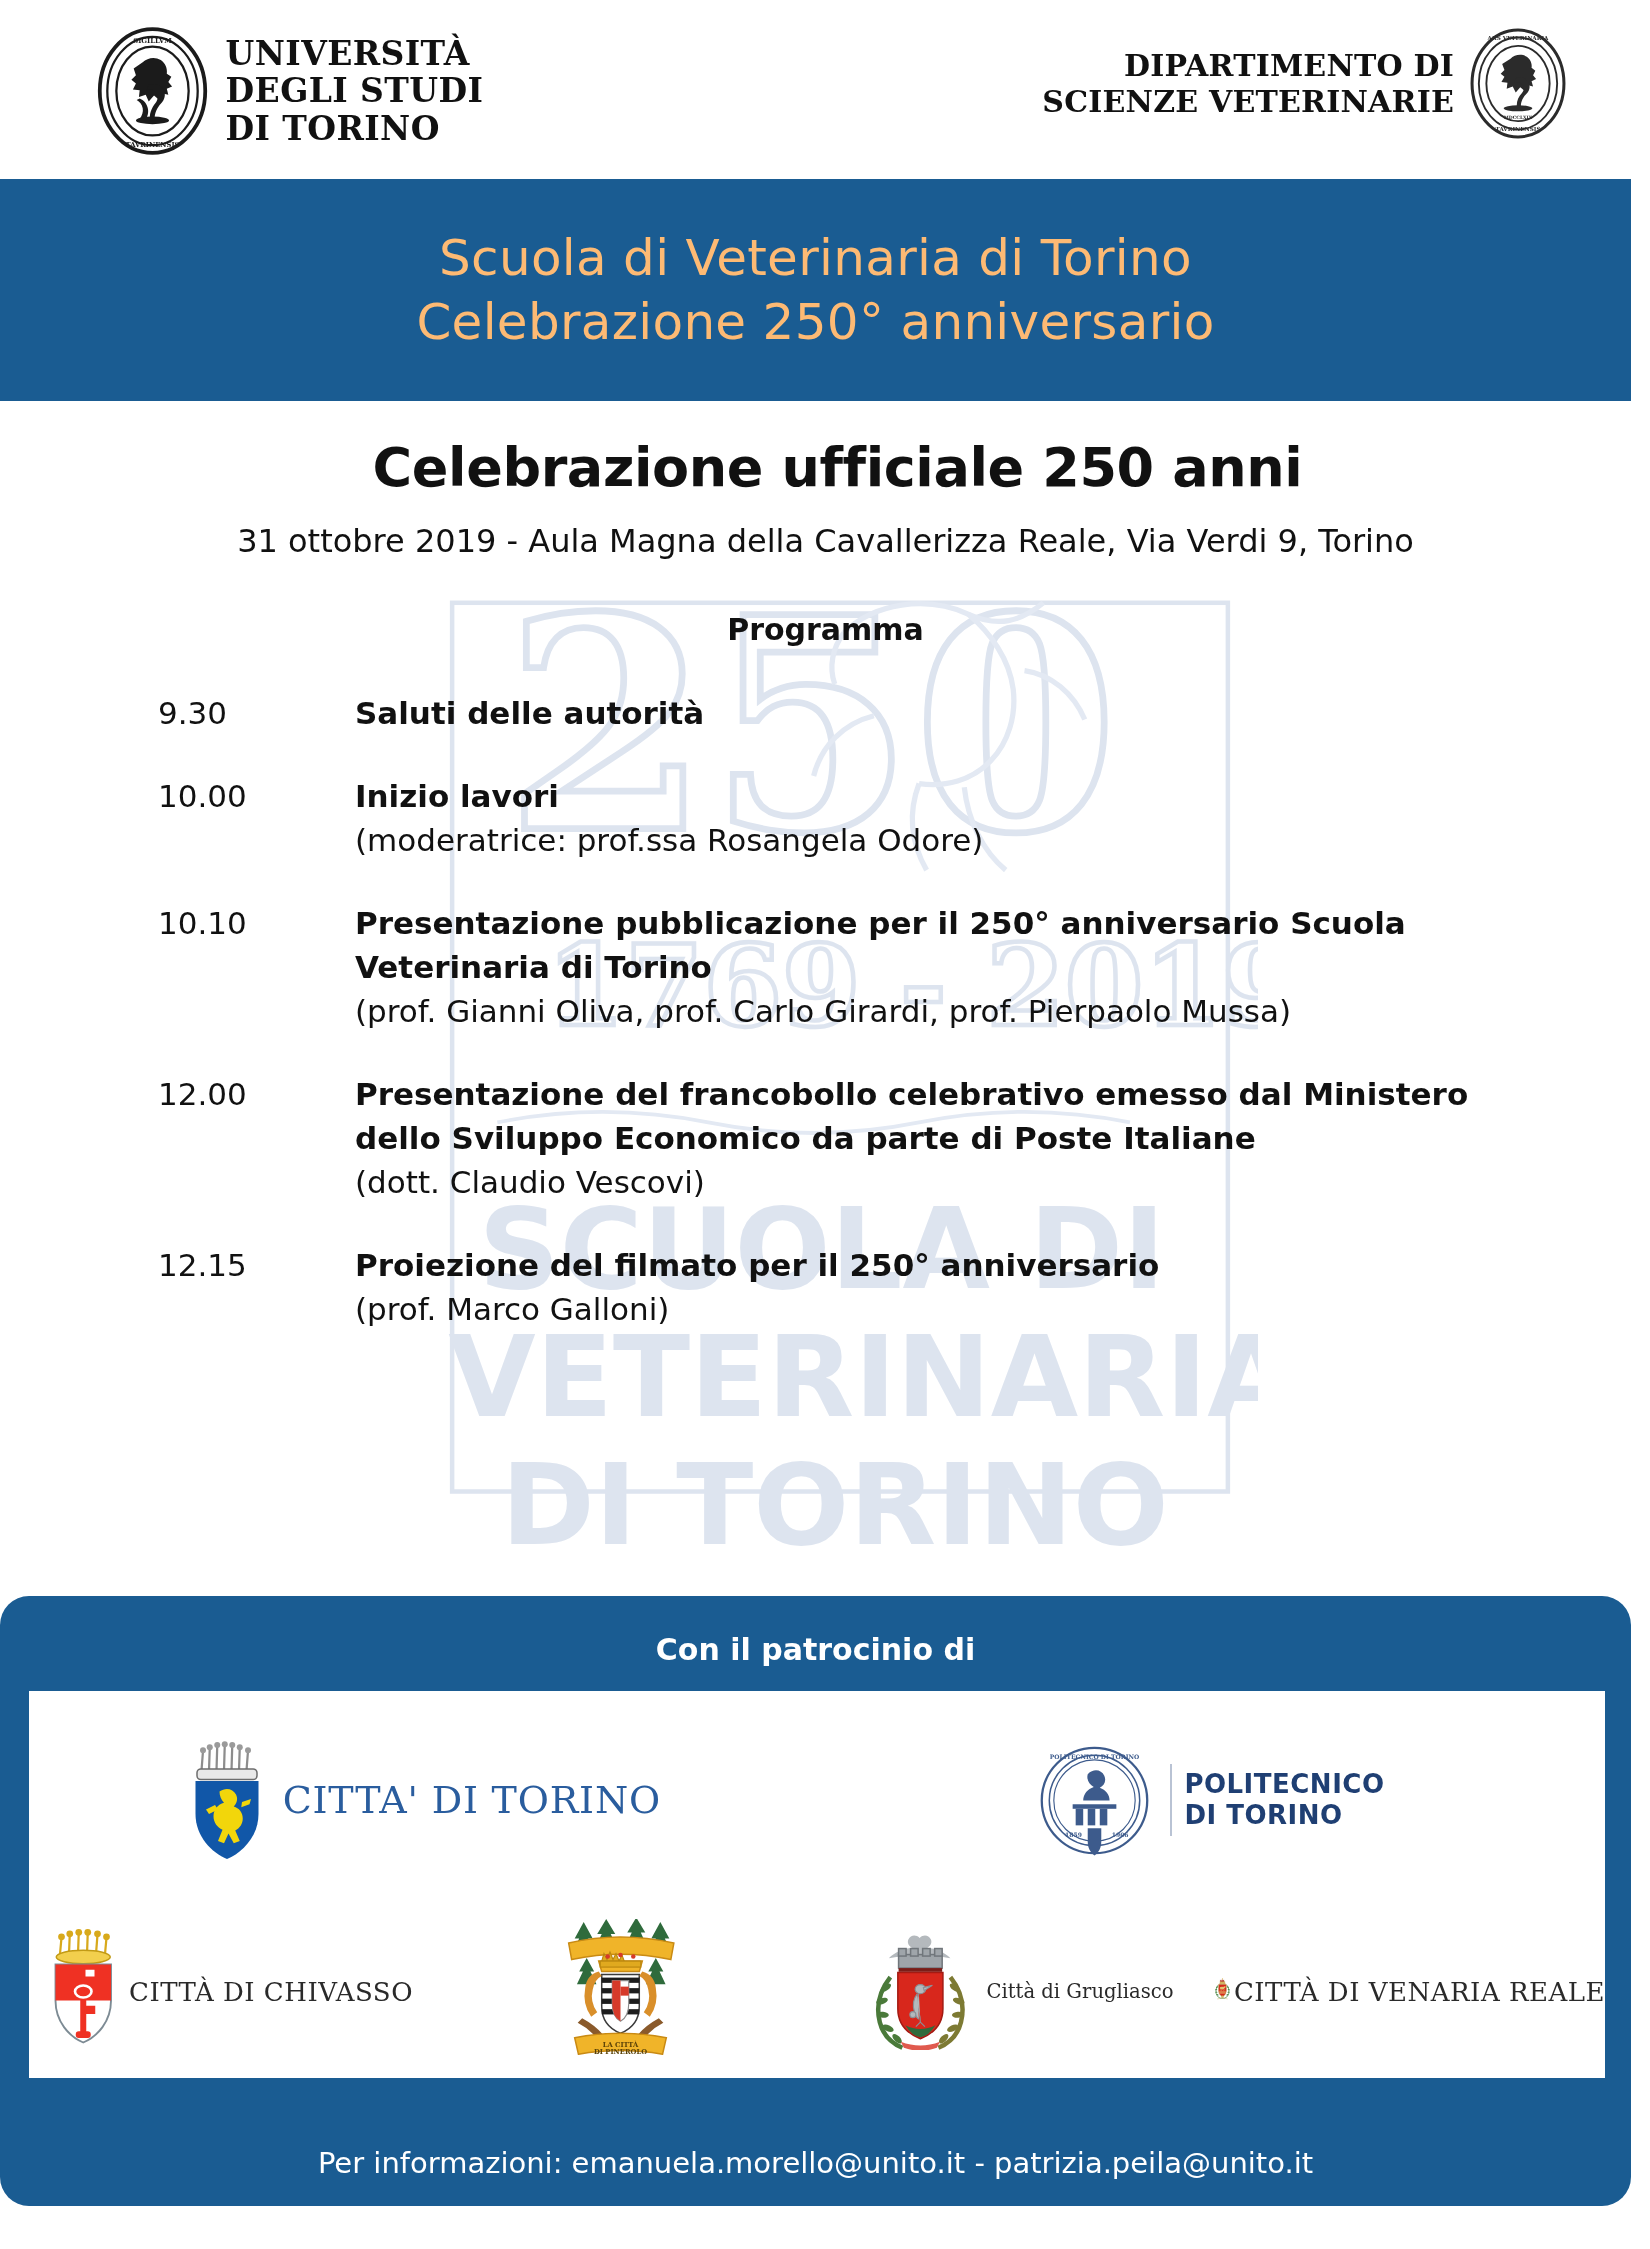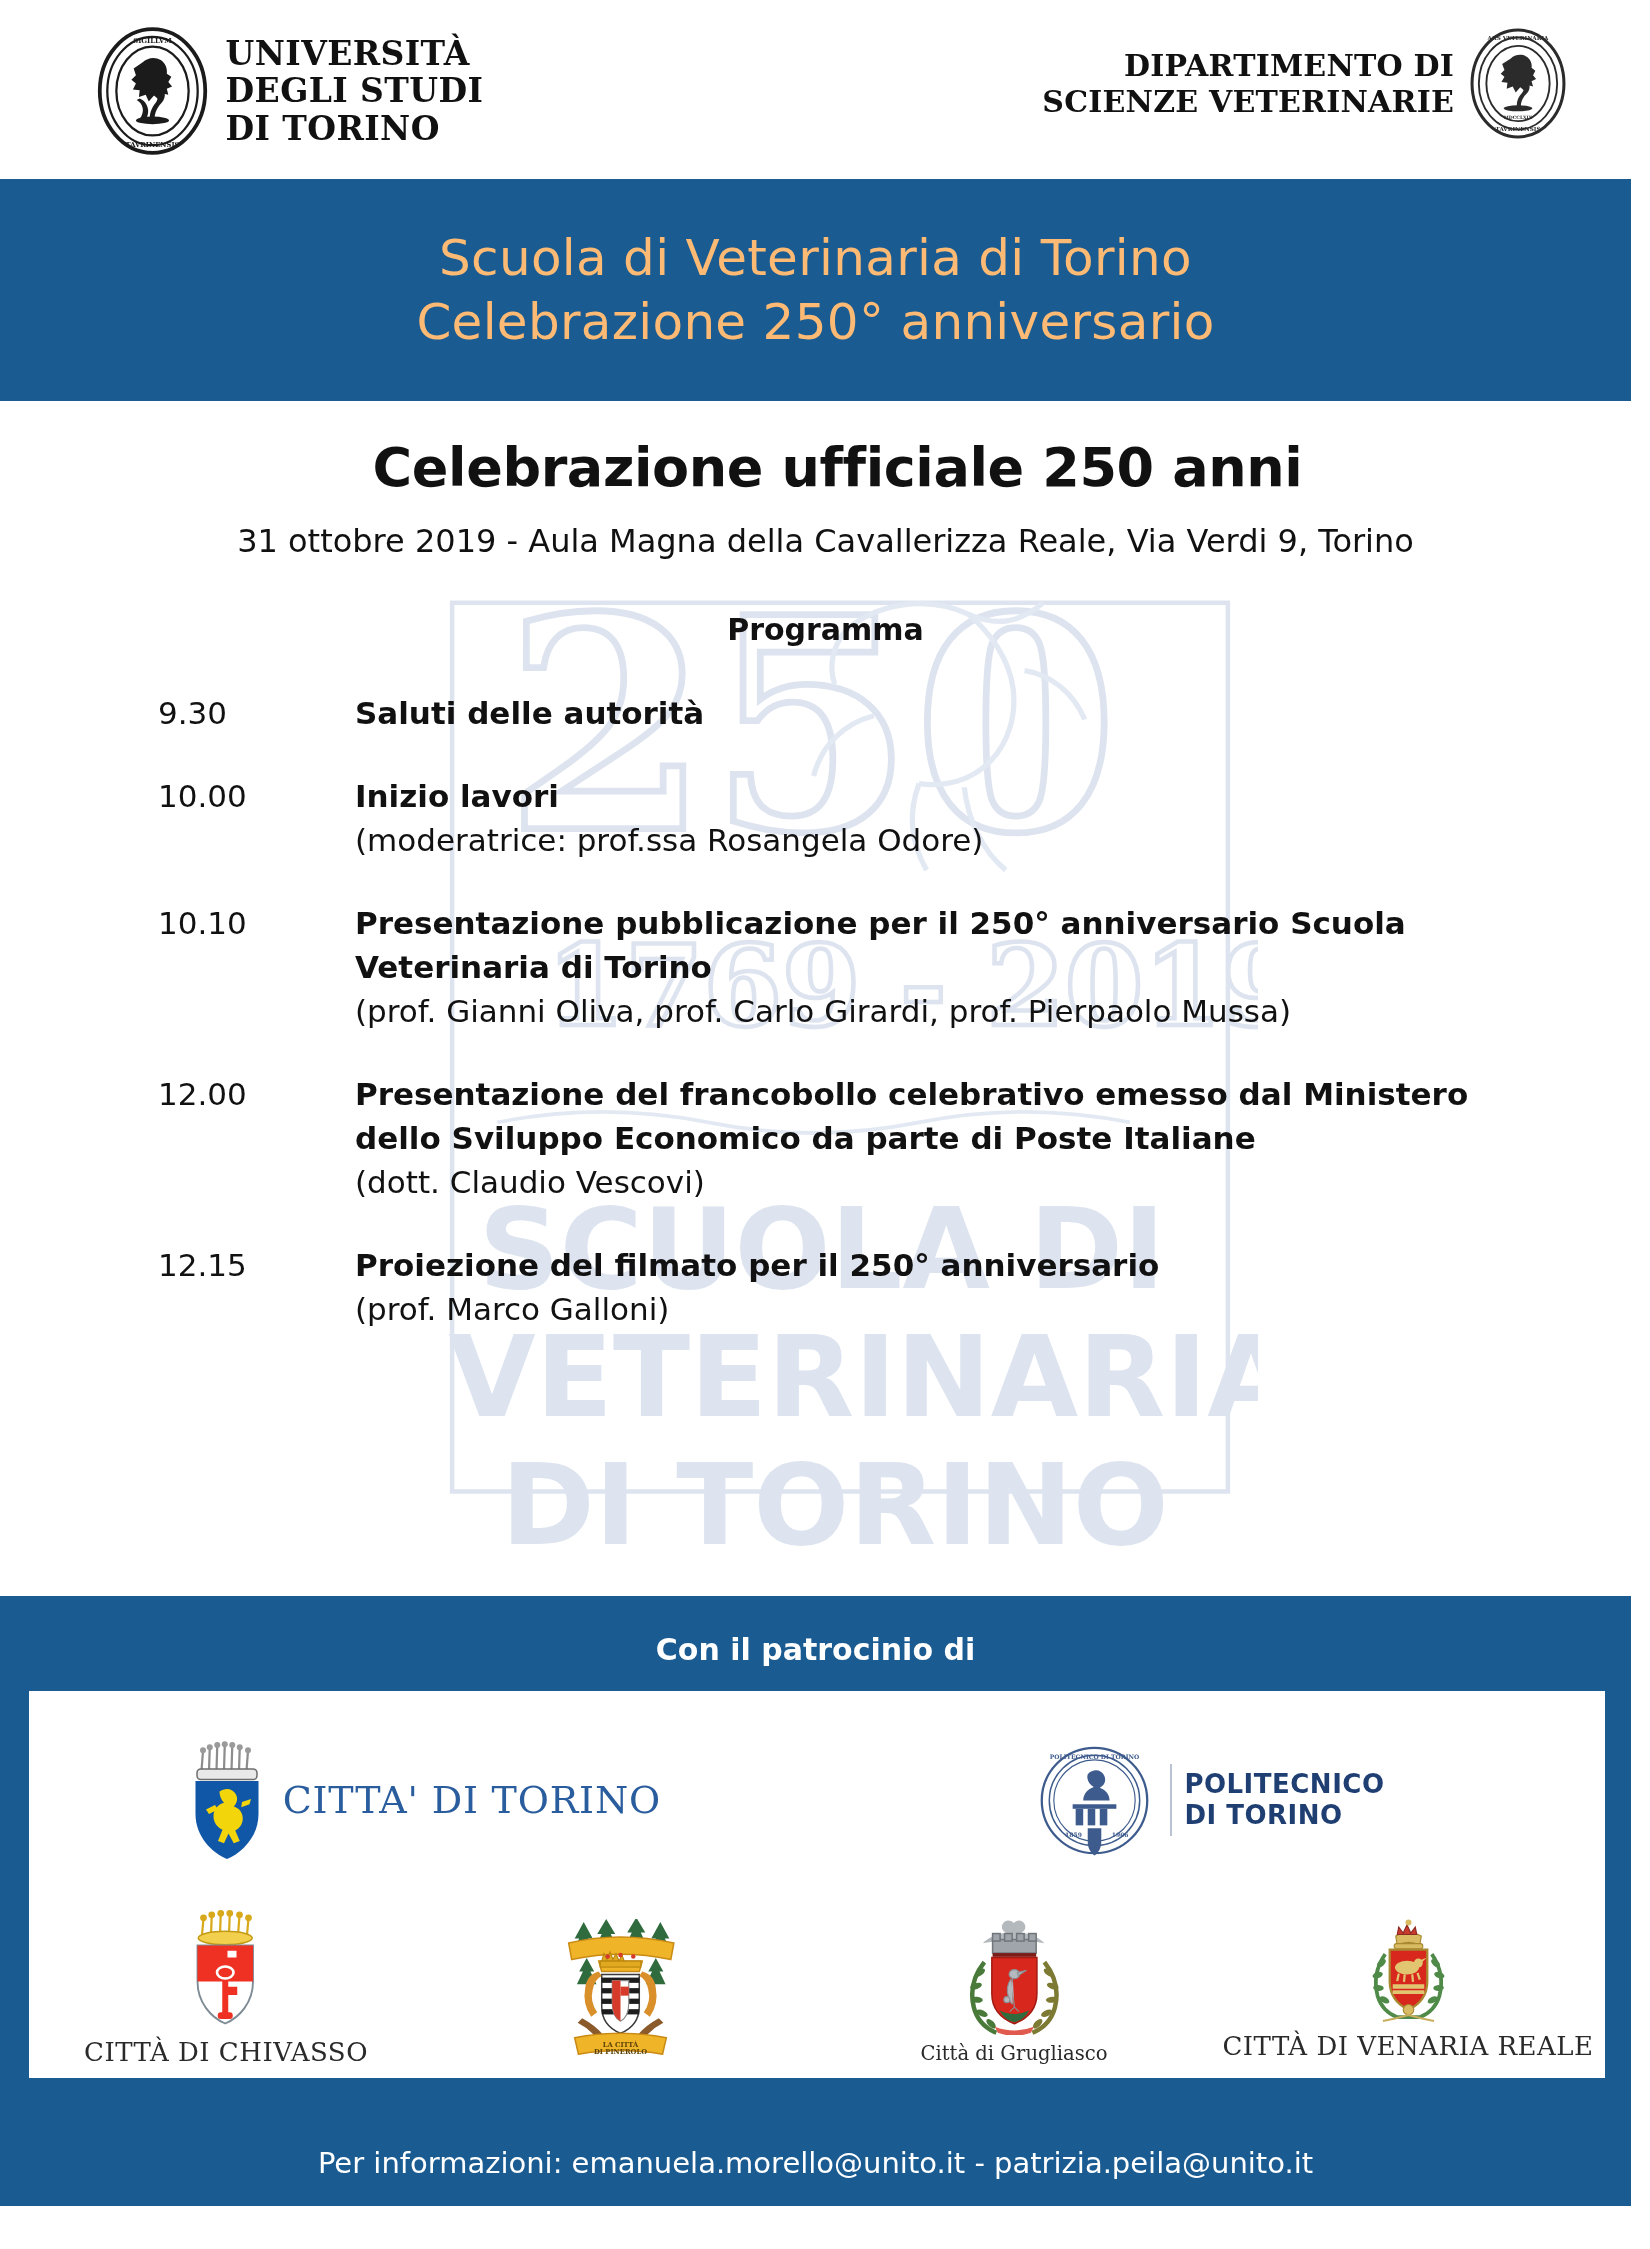--- a/index.html
+++ b/index.html
@@ -42,28 +42,28 @@
 
   .schedule{position:absolute;top:290px;left:158px;width:1394px;}
   .row{display:flex;margin-bottom:39px;}
   .time{width:197px;flex:none;font-size:31px;color:#111;line-height:1.32;padding-top:1.5px;}
   .detail{flex:1;}
   .ttl{font-size:31px;font-weight:700;color:#111;line-height:1.42;}
   .sub{font-size:31px;font-weight:400;color:#111;line-height:1.42;}
 
   
   .patro{position:absolute;left:0;top:1596px;width:1631px;height:610px;
-    background:#1a5c92;}
+    background:#1a5c92;border-radius:29px;}
   .patro-title{position:absolute;top:36px;left:0;width:1631px;text-align:center;
     color:#ffffff;font-size:30px;font-weight:700;}
   .logo-box{position:absolute;left:29px;top:95px;width:1576px;height:387px;background:#ffffff;}
   .logo-row{position:absolute;left:0;width:1576px;display:flex;align-items:center;}
   .logo-row-1{top:22.6px;height:173px;}
   .logo-row-2{top:203px;height:188px;}
-  .logo-cell{display:flex;flex-direction:column;align-items:center;justify-content:center;}
+  .logo-cell{display:flex;flex-direction:row;align-items:center;justify-content:center;}
 
   .torino-name{font-family:"DejaVu Serif","Liberation Serif",serif;color:#2a5d9e;
     font-size:38px;letter-spacing:0.8px;margin-left:13.6px;}
   .polito-name{color:#1f3f73;font-weight:700;font-size:26px;line-height:1.18;
     letter-spacing:0.5px;margin-left:12px;}
   .polito-divider{width:2.3px;height:72px;background:#b9c3d4;margin-left:19.6px;}
   .crest-label{font-family:"DejaVu Serif","Liberation Serif",serif;color:#2a2a2a;
     margin-top:7.5px;white-space:nowrap;}
   .lbl-chivasso{font-size:26px;letter-spacing:0.5px;}
   .lbl-grugliasco{font-size:19.6px;}

